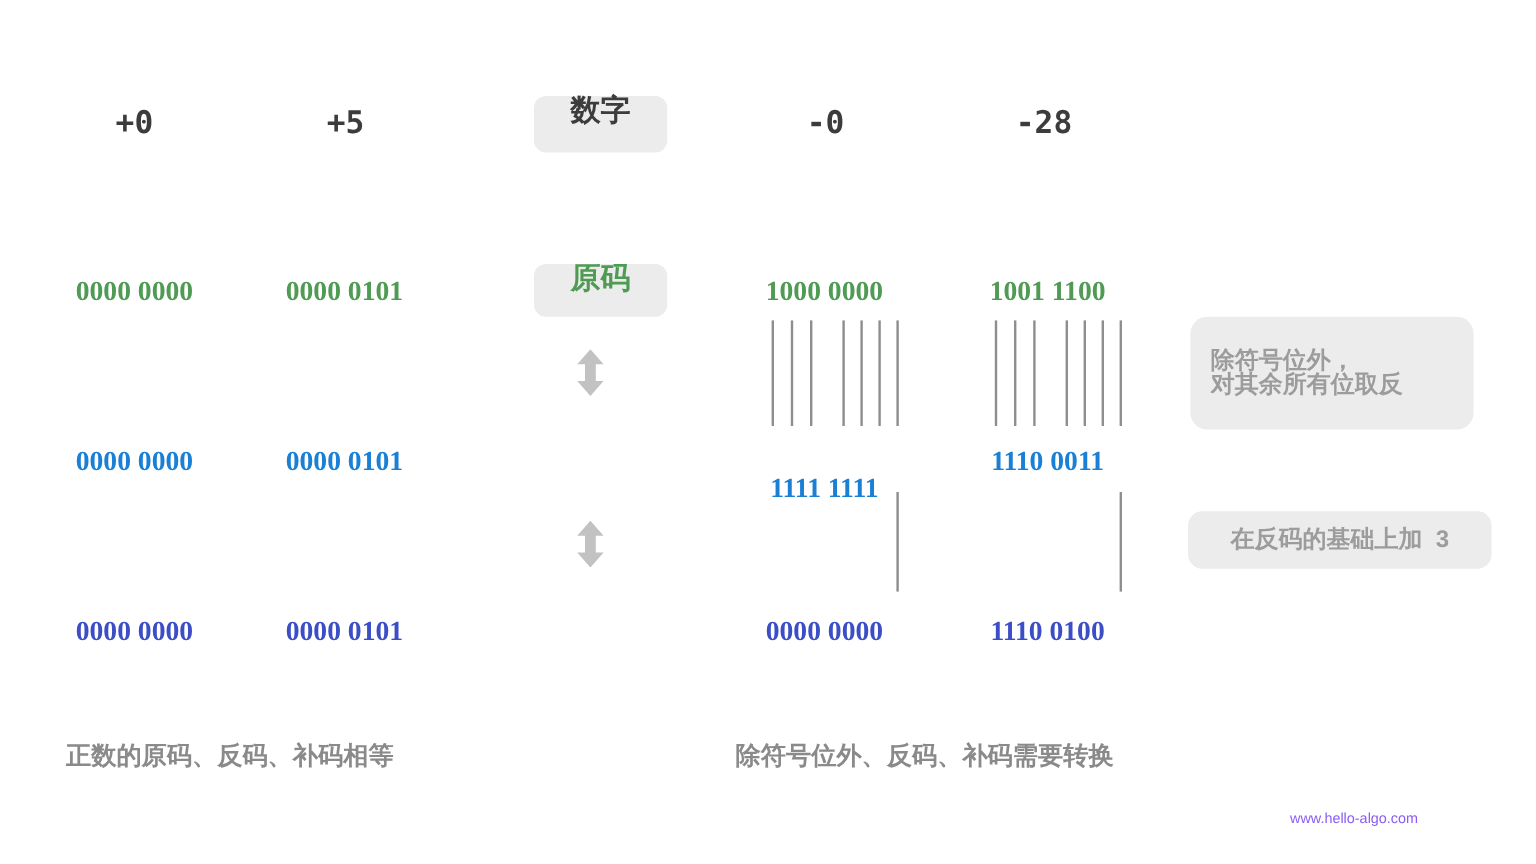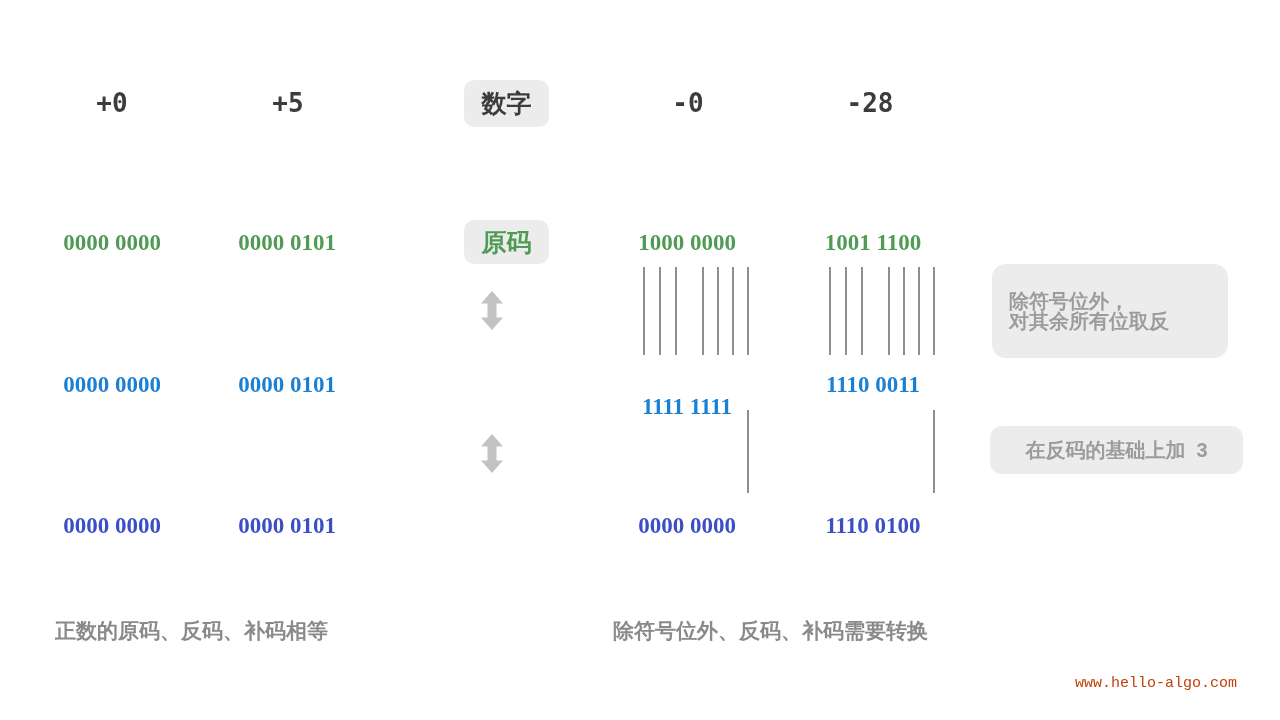--- a/index.html
+++ b/index.html
@@ -9,34 +9,34 @@
   }
   .cell { position:absolute; transform:translateX(-50%); white-space:nowrap; line-height:1; }
   .mono { font-family:"DejaVu Sans Mono", monospace; font-weight:bold; }
   .header-num { font-size:26px; color:#3c3c3c; }
   .bits { font-size:23px;font-family:Liberation Serif, serif; }
   .green  { color:#4f9b54; }
   .blue   { color:#1a80d6; }
   .indigo { color:#3c4ec6; }
   .dark   { color:#3c3c3c; }
   .chip {
-    position:absolute; left:464px; width:85px; background:#ececec; border-radius:10px;
-    display:flex; align-items:center; justify-content:center;
+    position:absolute; left:445px; width:111px; background:#ececec; border-radius:10px;
+    display:flex; align-items:flex-start; justify-content:center;
     font-size:25px; font-weight:bold; line-height:1;
   }
   .arrow { position:absolute; left:480px; }
   .bit-line { position:absolute; width:1.5px; background:#8e8e8e; }
   .note {
     position:absolute; background:#ececec; color:#9c9c9c;
     font-weight:bold; font-size:20px; line-height:1;
   }
   .note-lines { border-radius:14px; display:flex; flex-direction:column; justify-content:center; gap:0; padding-left:17px; }
   .note-center { border-radius:12px; display:flex; align-items:center; justify-content:center; white-space:pre; }
   .caption { position:absolute; font-size:21px; font-weight:bold; color:#8a8a8a; white-space:nowrap; line-height:1; }
-  .watermark { position:absolute; font-family:Liberation Mono, monospace; font-size:15px; color:#c2410c; line-height:1; }
+  .watermark { position:absolute; font-family:Liberation Sans, sans-serif; font-size:12px; color:#8b5cf6; line-height:1; }
 </style>
 </head>
 <body>
 
 <div class="stage">
 
   <div class="cell mono header-num" style="left:112px; top:90px;">+0</div>
   <div class="cell mono header-num" style="left:288px; top:90px;">+5</div>
   <div class="cell mono header-num" style="left:688px; top:90px;">-0</div>
   <div class="cell mono header-num" style="left:870px; top:90px;">-28</div>

